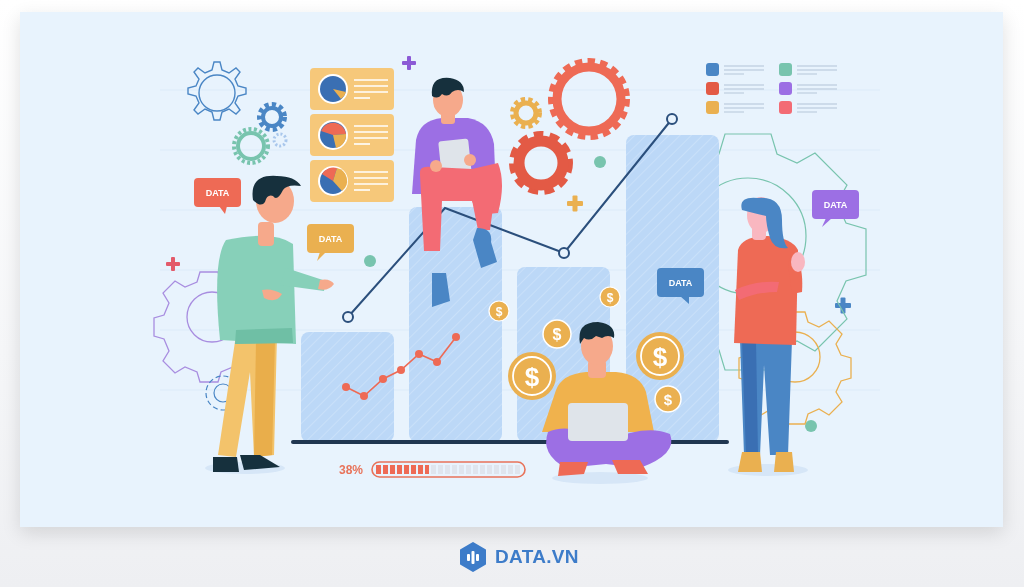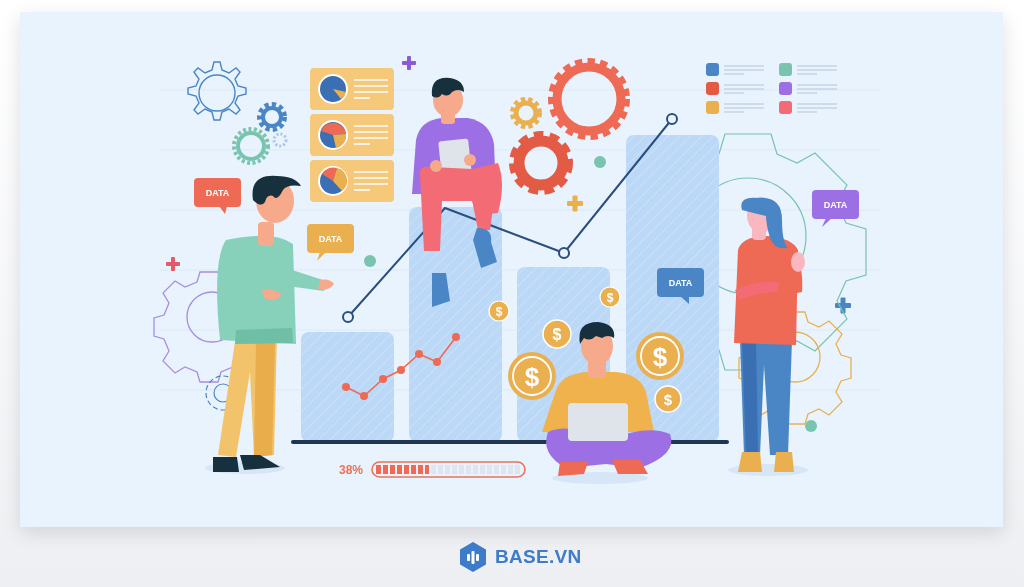--- a/index.html
+++ b/index.html
@@ -335,14 +335,14 @@
   </g>
 </svg>
 
 <div class="logo">
   <svg width="28" height="30" viewBox="0 0 28 30">
     <path d="M14 1 L26 8 L26 22 L14 29 L2 22 L2 8 Z" fill="#3d7cc9" stroke="#3d7cc9" stroke-width="2" stroke-linejoin="round"></path>
     <rect x="8" y="12" width="3" height="7" rx="1" fill="#fff"></rect>
     <rect x="12.5" y="9" width="3" height="13" rx="1" fill="#fff"></rect>
     <rect x="17" y="12" width="3" height="7" rx="1" fill="#fff"></rect>
   </svg>
-  <span class="logo-text">BASE.VN</span>
+  <span class="logo-text">DATA.VN</span>
 </div>
 
 </body></html>

